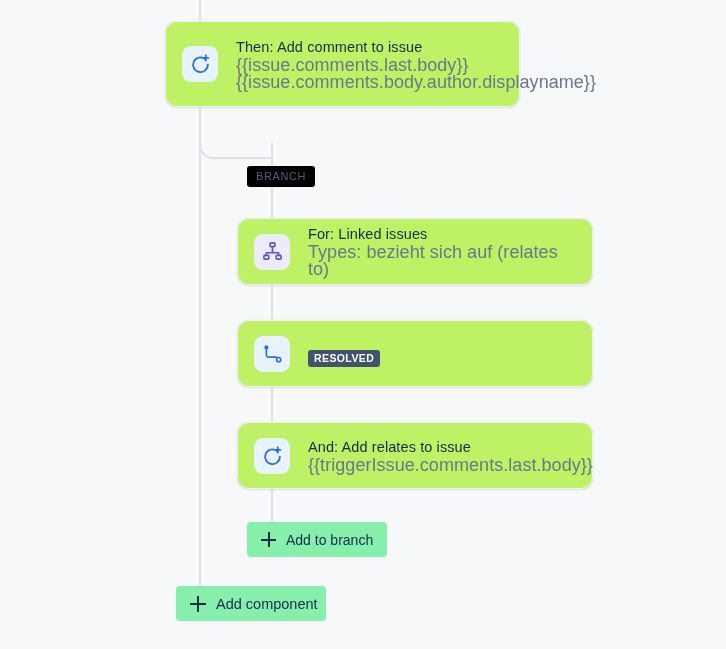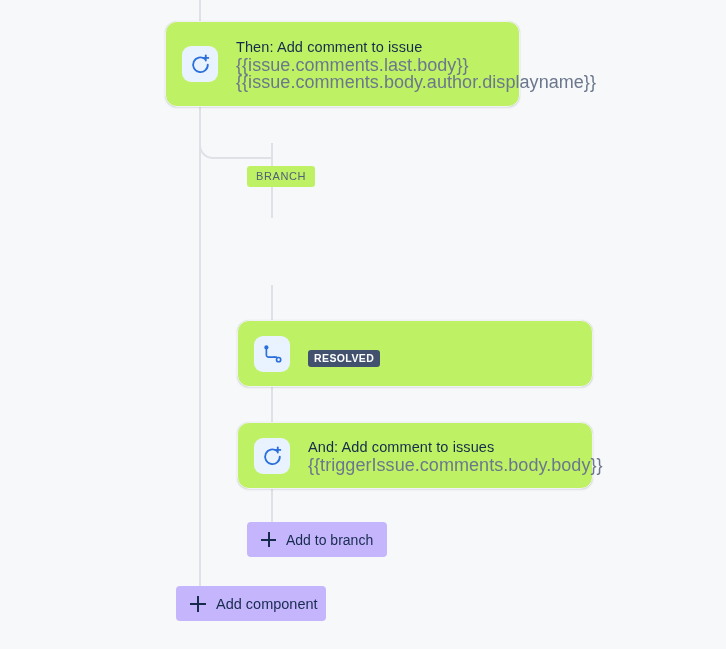--- a/index.html
+++ b/index.html
@@ -85,33 +85,33 @@
     font-weight: bold;
     letter-spacing: 0.4px;
     padding: 2px 6px 3px 6px;
     border-radius: 3px;
     line-height: 12px;
   }
 
   
   .branch-pill {
     position: absolute;
-    background: #bef264;
+    background: #000000;
     color: #505F79;
     font-size: 11px;
     letter-spacing: 0.6px;
     padding: 4px 9px 5px 9px;
     border-radius: 3px;
     line-height: 12px;
   }
 
   
   .add-btn {
     position: absolute;
-    background: #c4b5fd;
+    background: #86efac;
     border: none;
     border-radius: 4px;
     color: #172B4D;
     display: flex;
     align-items: center;
     cursor: pointer;
     font-family: "Liberation Sans", sans-serif;
   }
   .add-btn .plus {
     display: inline-block;
@@ -173,20 +173,36 @@
         <line x1="15.5" y1="5.4" x2="21.1" y2="5.4"></line>
       </svg>
     </div>
     <div class="card-text">
       <div class="card-title">Then: Add comment to issue</div>
       <div class="card-sub">{{issue.comments.last.body}}</div>
       <div class="card-sub">{{issue.comments.body.author.displayname}}</div>
     </div>
   </div>
 
+  <div class="card" style="left:237px; top:218px; width:356px; height:67px;">
+    <div class="card-icon icon-purple">
+      <svg width="21" height="21" viewBox="0 0 24 24" fill="none" stroke="#6554C0" stroke-width="1.9" stroke-linecap="round" stroke-linejoin="round">
+        <rect x="9.2" y="2.2" width="5.6" height="4.2" rx="1.1"></rect>
+        <rect x="2.2" y="16.5" width="5.6" height="4.2" rx="1.1"></rect>
+        <rect x="16.2" y="16.5" width="5.6" height="4.2" rx="1.1"></rect>
+        <path d="M12 6.4v4.4"></path>
+        <path d="M5 16.5v-3.1h14v3.1"></path>
+        <path d="M12 10.8v2.6"></path>
+      </svg>
+    </div>
+    <div class="card-text">
+      <div class="card-title">For: Linked issues</div>
+      <div class="card-sub">Types: bezieht sich auf (relates to)</div>
+    </div>
+  </div>
 
   <div class="card" style="left:237px; top:320px; width:356px; height:67px;">
     <div class="card-icon icon-blue">
       <svg width="21" height="21" viewBox="0 0 24 24" fill="none" stroke="#2A6FDB" stroke-width="1.9" stroke-linecap="round" stroke-linejoin="round">
         <circle cx="5" cy="5" r="2.4" fill="#2A6FDB" stroke="none"></circle>
         <circle cx="19" cy="19" r="2.4" fill="none"></circle>
         <path d="M5 7.4v6.2a2.6 2.6 0 0 0 2.6 2.6h6.2"></path>
         <path d="M13.8 16.2h2.8"></path>
       </svg>
     </div>
@@ -197,22 +213,22 @@
 
   <div class="card" style="left:237px; top:422px; width:356px; height:67px;">
     <div class="card-icon icon-blue">
       <svg width="22" height="22" viewBox="0 0 24 24" fill="none" stroke="#2A6FDB" stroke-width="2" stroke-linecap="round" stroke-linejoin="round">
         <path d="M20.5 12.6a8 8 0 1 1-3.1-6.1"></path>
         <line x1="18.3" y1="2.6" x2="18.3" y2="8.2"></line>
         <line x1="15.5" y1="5.4" x2="21.1" y2="5.4"></line>
       </svg>
     </div>
     <div class="card-text">
-      <div class="card-title">And: Add comment to issues</div>
-      <div class="card-sub">{{triggerIssue.comments.body.body}}</div>
+      <div class="card-title">And: Add relates to issue</div>
+      <div class="card-sub">{{triggerIssue.comments.last.body}}</div>
     </div>
   </div>
 
   <button class="add-btn" id="add-to-branch">
     <span class="plus"></span>
     <span>Add to branch</span>
   </button>
 
   <button class="add-btn" id="add-component">
     <span class="plus"></span>

